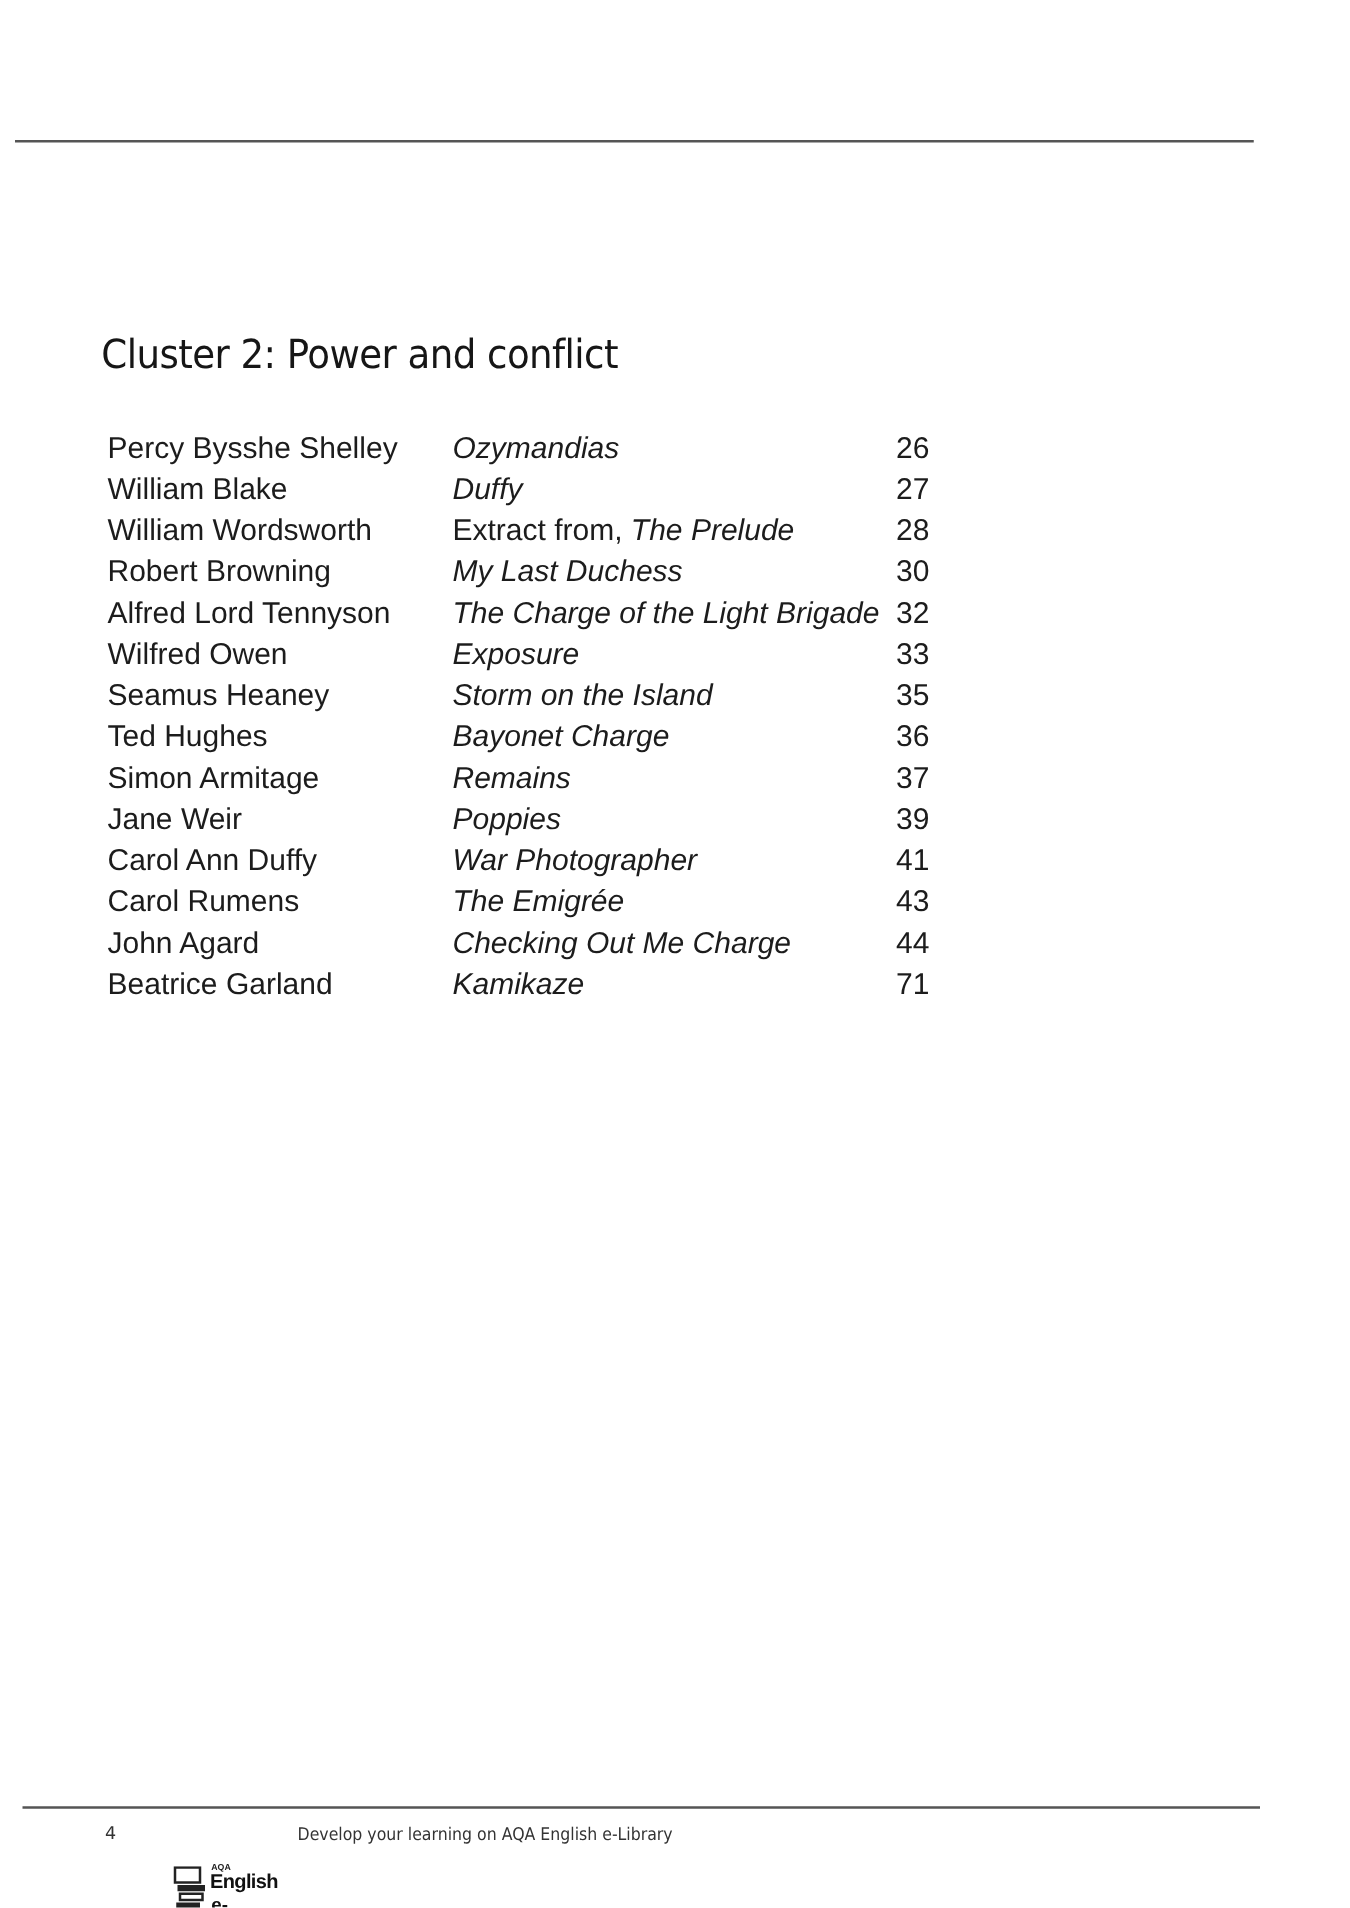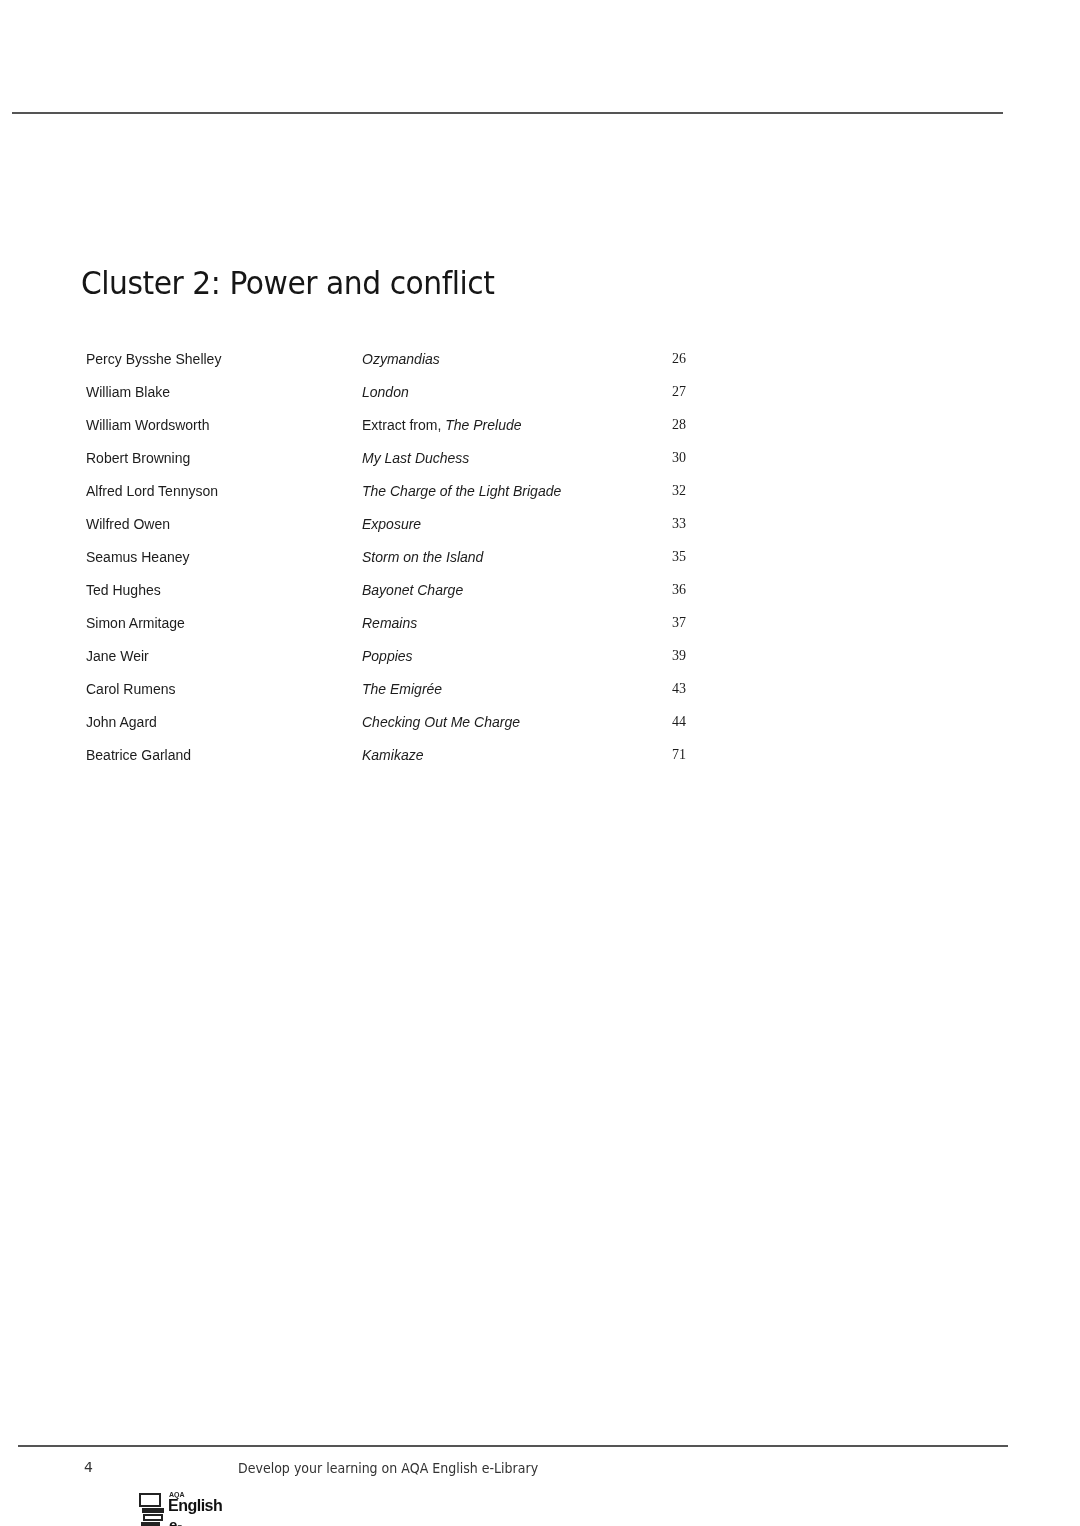--- a/index.html
+++ b/index.html
@@ -13,26 +13,26 @@
     border-top: 2px solid #555;
   }
   .title {
     position: absolute; left: 81px; top: 264px; margin: 0;
     font-family: "DejaVu Sans", sans-serif; font-weight: normal;
     font-size: 32px; letter-spacing: -0.5px; color: #161616;
     transform: scaleX(0.93); transform-origin: left top;
   }
   .toc {
     position: absolute; left: 86px; top: 342px; border-collapse: collapse;
-    font-size: 14px; color: #1c1c1c;
+    font-size: 24px; color: #1c1c1c;
   }
   .toc td { padding: 0; height: 33px; vertical-align: middle; white-space: nowrap; }
   .toc td.author { width: 276px; }
   .toc td.poem { width: 310px; }
-  .toc td.page { width: 40px; text-align: left; font-family: Liberation Serif, serif; }
+  .toc td.page { width: 40px; text-align: right; }
   .toc .it { font-style: italic; }
   .bottom-rule {
     position: absolute; left: 18px; top: 1445px; width: 990px; height: 0;
     border-top: 2px solid #555;
   }
   .page-num {
     position: absolute; left: 84px; top: 1459px; font-size: 14px; color: #333;
     font-family: "DejaVu Sans", sans-serif;
   }
   .logo {
@@ -63,21 +63,21 @@
 
 <table class="toc">
   <tbody id="toc-body">
       <tr>
         <td class="author">Percy Bysshe Shelley</td>
         <td class="poem"><span></span><span class="it">Ozymandias</span></td>
         <td class="page">26</td>
       </tr>
       <tr>
         <td class="author">William Blake</td>
-        <td class="poem"><span></span><span class="it">London</span></td>
+        <td class="poem"><span></span><span class="it">Duffy</span></td>
         <td class="page">27</td>
       </tr>
       <tr>
         <td class="author">William Wordsworth</td>
         <td class="poem"><span>Extract from, </span><span class="it">The Prelude</span></td>
         <td class="page">28</td>
       </tr>
       <tr>
         <td class="author">Robert Browning</td>
         <td class="poem"><span></span><span class="it">My Last Duchess</span></td>
@@ -107,20 +107,25 @@
         <td class="author">Simon Armitage</td>
         <td class="poem"><span></span><span class="it">Remains</span></td>
         <td class="page">37</td>
       </tr>
       <tr>
         <td class="author">Jane Weir</td>
         <td class="poem"><span></span><span class="it">Poppies</span></td>
         <td class="page">39</td>
       </tr>
       <tr>
+        <td class="author">Carol Ann Duffy</td>
+        <td class="poem"><span></span><span class="it">War Photographer</span></td>
+        <td class="page">41</td>
+      </tr>
+      <tr>
         <td class="author">Carol Rumens</td>
         <td class="poem"><span></span><span class="it">The Emigrée</span></td>
         <td class="page">43</td>
       </tr>
       <tr>
         <td class="author">John Agard</td>
         <td class="poem"><span></span><span class="it">Checking Out Me Charge</span></td>
         <td class="page">44</td>
       </tr>
       <tr>

